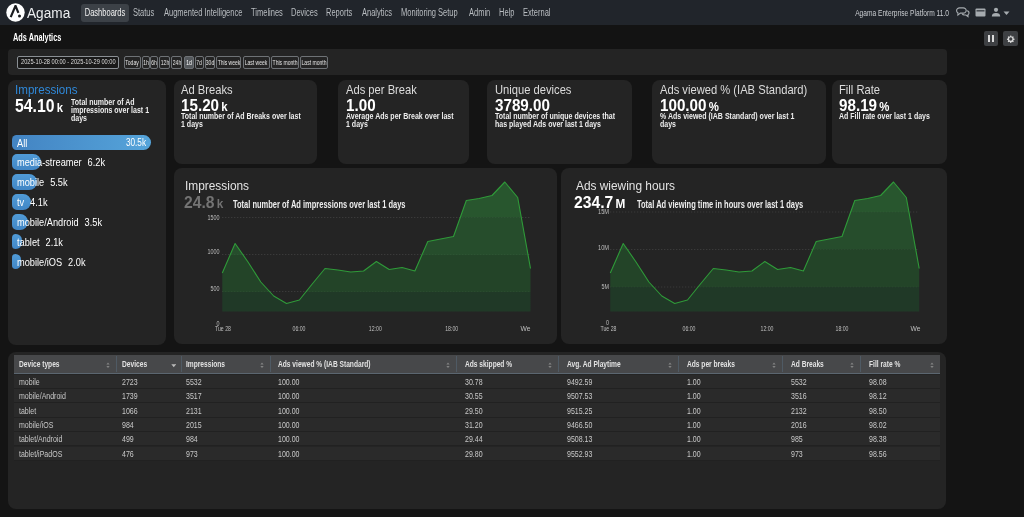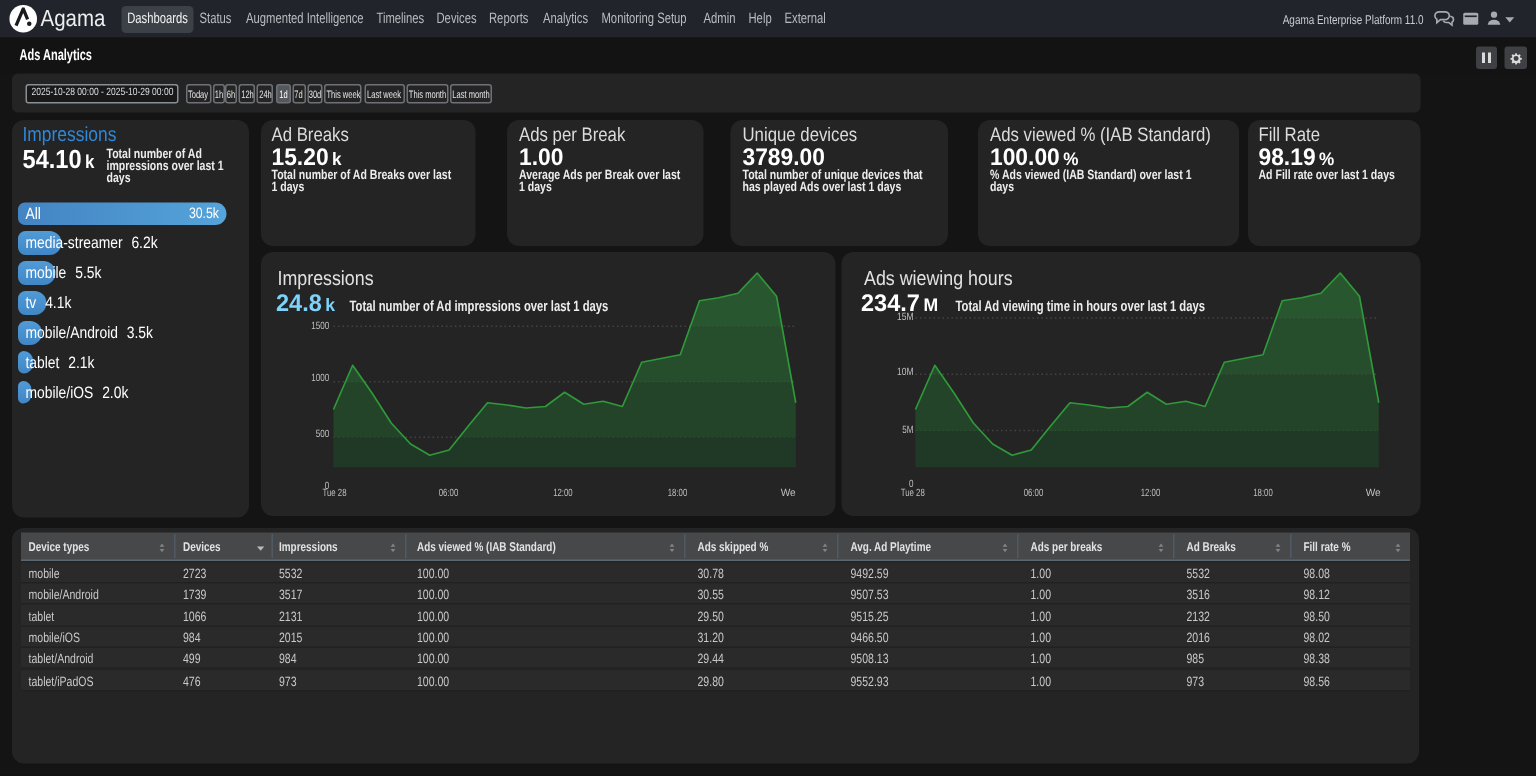--- a/index.html
+++ b/index.html
@@ -113,21 +113,21 @@
 <div class="card" style="left:652.0px;top:79.5px;width:174.0px;height:84px;"></div>
 <div class="t" style="left:659.5px;top:83.2px;font-size:13px;color:#dcdcdc;font-weight:400;line-height:13px;transform:scaleX(0.86);transform-origin:0 0;">Ads viewed % (IAB Standard)</div>
 <div class="t" style="left:659.5px;top:98.3px;font-size:16px;color:#ffffff;font-weight:700;line-height:16px;transform:scaleX(0.95);transform-origin:0 0;">100.00<span style="font-size:12px;"> %</span></div>
 <div class="t" style="left:659.5px;top:112.2px;font-size:9px;color:#ededed;font-weight:700;line-height:8.3px;transform:scaleX(0.78);transform-origin:0 0;white-space:normal;width:180px;">% Ads viewed (IAB Standard) over last 1 days</div>
 <div class="card" style="left:831.5px;top:79.5px;width:115.0px;height:84px;"></div>
 <div class="t" style="left:839.0px;top:83.2px;font-size:13px;color:#dcdcdc;font-weight:400;line-height:13px;transform:scaleX(0.86);transform-origin:0 0;">Fill Rate</div>
 <div class="t" style="left:839.0px;top:98.3px;font-size:16px;color:#ffffff;font-weight:700;line-height:16px;transform:scaleX(0.95);transform-origin:0 0;">98.19<span style="font-size:12px;"> %</span></div>
 <div class="t" style="left:839.0px;top:112.2px;font-size:9px;color:#ededed;font-weight:700;line-height:8.3px;transform:scaleX(0.78);transform-origin:0 0;white-space:normal;width:130px;">Ad Fill rate over last 1 days</div>
 <div class="card" style="left:173.5px;top:168px;width:383.5px;height:176px;"></div>
 <div class="t" style="left:184.5px;top:179.3px;font-size:13.5px;color:#e2e2e2;font-weight:400;line-height:13.5px;transform:scaleX(0.88);transform-origin:0 0;">Impressions</div>
-<div class="t" style="left:184px;top:195px;font-size:16px;color:#7dd3fc;font-weight:700;line-height:16px;transform:scaleX(0.98);transform-origin:0 0;">24.8<span style="font-size:12px;"> k</span></div>
+<div class="t" style="left:184px;top:195px;font-size:16px;color:#737373;font-weight:700;line-height:16px;transform:scaleX(0.98);transform-origin:0 0;">24.8<span style="font-size:12px;"> k</span></div>
 <div class="t" style="left:233px;top:199.5px;font-size:10px;color:#ededed;font-weight:700;line-height:10px;transform:scaleX(0.75);transform-origin:0 0;">Total number of Ad impressions over last 1 days</div>
 <svg class="abs" style="left:173.5px;top:168px" width="383.5" height="176" viewBox="0 0 383.5 176">
       <defs>
         <linearGradient id="g1" x1="0" y1="14" x2="0" y2="143.5" gradientUnits="userSpaceOnUse">
           <stop offset="0.000" stop-color="#28562e"></stop>
           <stop offset="0.274" stop-color="#28562e"></stop>
           <stop offset="0.274" stop-color="#264d2c"></stop>
           <stop offset="0.560" stop-color="#264d2c"></stop>
           <stop offset="0.560" stop-color="#234428"></stop>
           <stop offset="0.846" stop-color="#234428"></stop>

